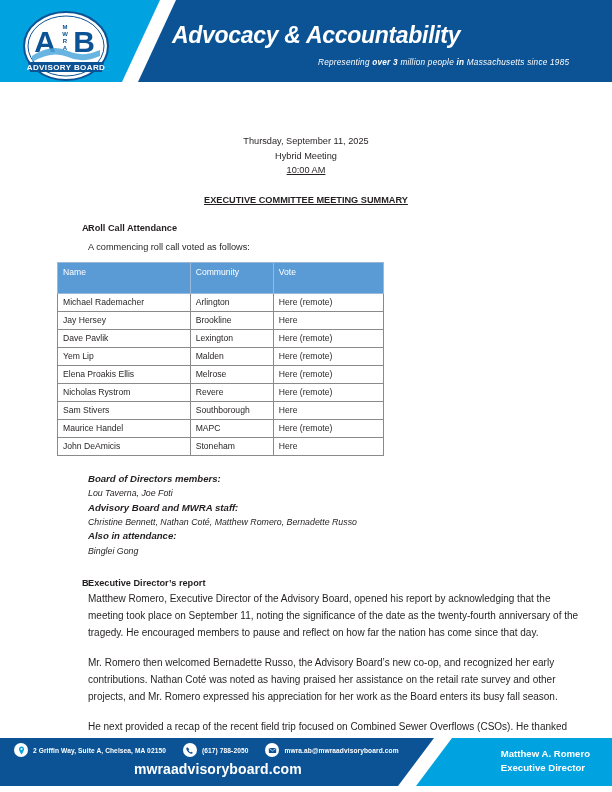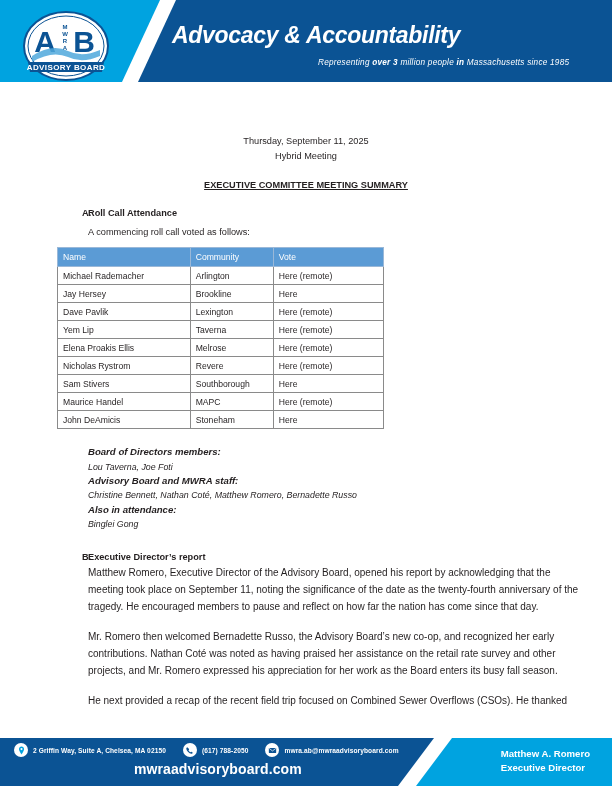--- a/index.html
+++ b/index.html
@@ -113,21 +113,21 @@
     border-collapse: collapse;
     margin: 10px 0 0 57px;
     width: 327px;
     font-size: 8.6px;
   }
   .roll-table th {
     background: #5b9bd5;
     color: #ffffff;
     text-align: left;
     font-weight: normal;
-    padding: 3px 0 3px 5px;
+    padding: 3px 0 15px 5px;
     border: 1px solid #9ab8d8;
     font-size: 8.6px;
     height: 12px;
   }
   .roll-table td {
     border: 1px solid #8a8a8a;
     padding: 3px 0 3px 5px;
     height: 11px;
     color: #231f20;
   }
@@ -247,20 +247,21 @@
   <div class="header-title">Advocacy &amp; Accountability</div>
 
   <div class="header-tagline"><span>Representing </span><b>over 3</b><span> million people </span><b>in</b><span> Massachusetts since 1985</span></div>
 </div>
 
 <div class="page-body">
 
   <div class="meeting-head">
     <div>Thursday, September 11, 2025</div>
     <div>Hybrid Meeting</div>
+    <div class="time">10:00 AM</div>
   </div>
 
   <div class="summary-title">EXECUTIVE COMMITTEE MEETING SUMMARY</div>
 
   <div class="section">
     <div class="section-letter">A.</div>
     <div class="section-heading">Roll Call Attendance</div>
     <div class="section-sub">A commencing roll call voted as follows:</div>
   </div>
 
@@ -283,21 +284,21 @@
           <td class="col-comm">Brookline</td>
           <td class="col-vote">Here</td>
         </tr>
         <tr>
           <td class="col-name">Dave Pavlik</td>
           <td class="col-comm">Lexington</td>
           <td class="col-vote">Here (remote)</td>
         </tr>
         <tr>
           <td class="col-name">Yem Lip</td>
-          <td class="col-comm">Taverna</td>
+          <td class="col-comm">Malden</td>
           <td class="col-vote">Here (remote)</td>
         </tr>
         <tr>
           <td class="col-name">Elena Proakis Ellis</td>
           <td class="col-comm">Melrose</td>
           <td class="col-vote">Here (remote)</td>
         </tr>
         <tr>
           <td class="col-name">Nicholas Rystrom</td>
           <td class="col-comm">Revere</td>

